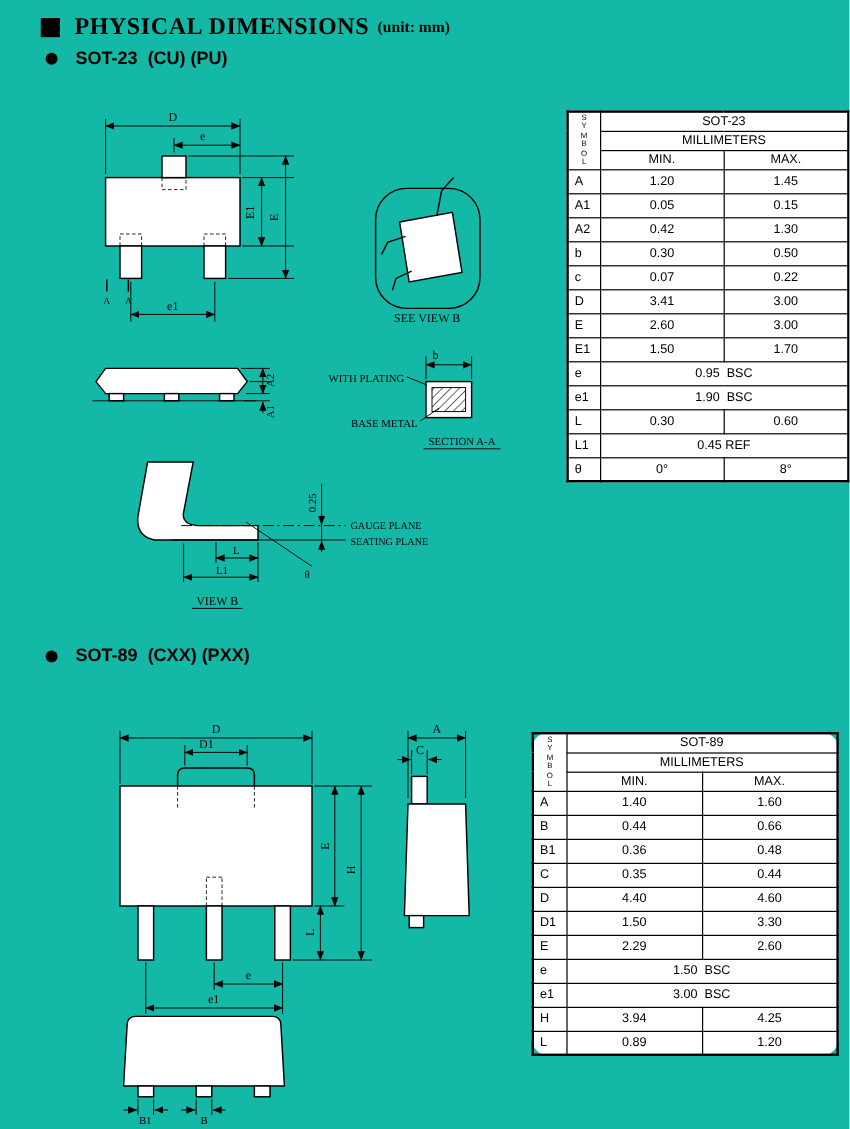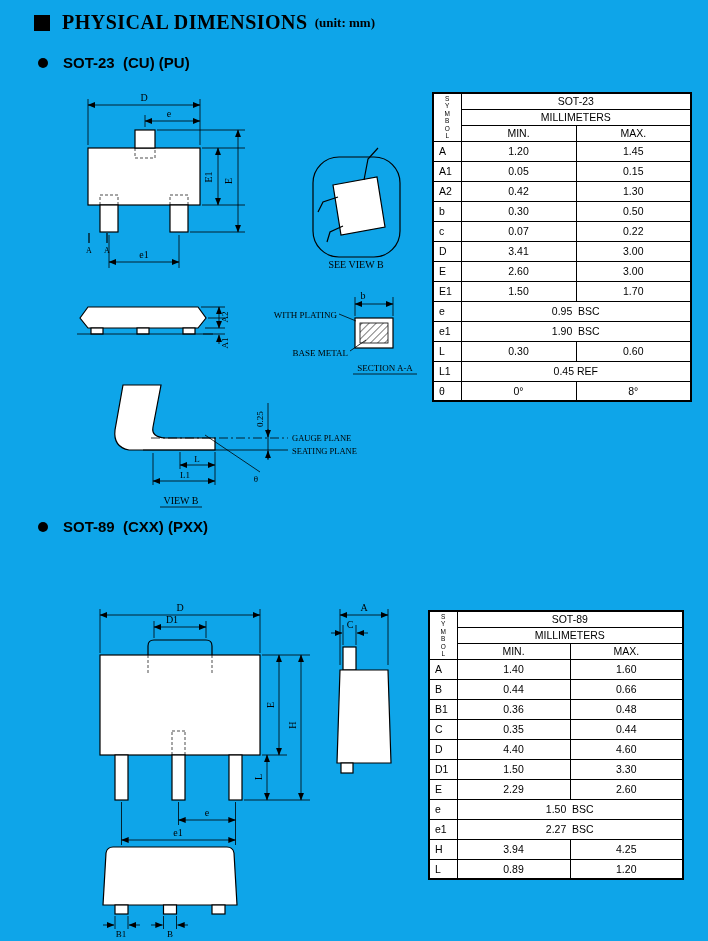--- a/index.html
+++ b/index.html
@@ -1,30 +1,30 @@
 <!DOCTYPE html>
 <html><head>
 <meta charset="utf-8">
 <style>
   * { margin:0; padding:0; box-sizing:border-box; }
   html,body { background:#fff; }
   #page {
-    position:relative; width:708px; height:941px; background:#0ea5e9;
+    position:relative; width:708px; height:941px; background:#14b8a6;
     color:#000; font-family:"Liberation Sans", sans-serif; overflow:hidden;
   }
   
   .doc-header { position:absolute; left:34px; top:11px; display:flex; align-items:center; }
   .sq { width:16px; height:16px; background:#000; margin-right:12px; flex:0 0 auto; }
   .doc-title { font:bold 20px "Liberation Serif", serif; letter-spacing:0.5px; white-space:pre; }
   .doc-unit { font:bold 13px "Liberation Serif", serif; margin-left:7px; white-space:pre; }
   .section-head { position:absolute; display:flex; align-items:center; }
   .dot { width:10px; height:10px; border-radius:50%; background:#000; margin-right:15px; flex:0 0 auto; }
   .section-label { font:bold 15px "Liberation Sans", sans-serif; white-space:pre; }
   
-  .dim-table { position:absolute; border-collapse:collapse; background:#fff; border:2px solid #000; }
+  .dim-table { position:absolute; border-collapse:collapse; background:#fff; border:2px solid #000;margin-left:40px; }
   .dim-table td {
     border:1px solid #000; text-align:center; vertical-align:middle;
     font:10.5px "Liberation Sans", sans-serif; height:20px; padding:0 2px;
   }
   .dim-table tr.hdr td { height:16px; }
   .dim-table td.sym { text-align:left; padding-left:5px; }
   .dim-table td.symhead {
     font-size:6.5px; line-height:7.4px; white-space:pre-line;
     text-align:center; padding:0; width:28px;
   }
@@ -44,21 +44,21 @@
 <body>
 
 <div id="page">
 
   <div class="doc-header">
     <span class="sq"></span>
     <span class="doc-title">PHYSICAL DIMENSIONS</span>
     <span class="doc-unit">(unit: mm)</span>
   </div>
 
-  <div class="section-head" style="left:38px; top:54px;">
+  <div class="section-head" style="left:38px; top:40px;">
     <span class="dot"></span>
     <span class="section-label">SOT-23  (CU) (PU)</span>
   </div>
 
   <svg class="drawing" style="left:55px; top:85px;" width="370" height="435" viewBox="0 0 370 435">
     <defs>
       <marker id="m1" viewBox="0 0 10 10" refX="9" refY="5" markerWidth="8" markerHeight="8" orient="auto-start-reverse" markerUnits="userSpaceOnUse">
         <path d="M0,1.2 L9.5,5 L0,8.8 Z" fill="#000"></path>
       </marker>
       <pattern id="h1" width="5" height="5" patternUnits="userSpaceOnUse" patternTransform="rotate(45)">
@@ -251,21 +251,21 @@
           <td colspan="2" class="span2">0.45 REF</td>
         </tr>
       <tr>
           <td class="sym">θ</td>
           <td>0°</td>
           <td>8°</td>
         </tr>
     </tbody>
   </table>
 
-  <div class="section-head" style="left:38px; top:518px;">
+  <div class="section-head" style="left:38px; top:538px;">
     <span class="dot"></span>
     <span class="section-label">SOT-89  (CXX) (PXX)</span>
   </div>
 
   <svg class="drawing" style="left:55px; top:595px;" width="365" height="346" viewBox="0 0 365 346">
     <defs>
       <marker id="m2" viewBox="0 0 10 10" refX="9" refY="5" markerWidth="8" markerHeight="8" orient="auto-start-reverse" markerUnits="userSpaceOnUse">
         <path d="M0,1.2 L9.5,5 L0,8.8 Z" fill="#000"></path>
       </marker>
     </defs>
@@ -332,21 +332,21 @@
       <line class="dim" x1="85" y1="330" x2="74" y2="330" marker-end="url(#m2)"></line>
       <text class="t9" x="66" y="342" text-anchor="middle">B1</text>
       <line class="dim" x1="108.5" y1="321" x2="108.5" y2="334"></line>
       <line class="dim" x1="121.5" y1="321" x2="121.5" y2="334"></line>
       <line class="dim" x1="96" y1="330" x2="107.5" y2="330" marker-end="url(#m2)"></line>
       <line class="dim" x1="133" y1="330" x2="122.5" y2="330" marker-end="url(#m2)"></line>
       <text class="t9" x="115" y="342" text-anchor="middle">B</text>
     </g>
   </svg>
 
-  <table class="dim-table" style="left:428px; top:610px;">
+  <table class="dim-table" style="left:403px; top:610px;border-radius:15px;">
     <colgroup>
         <col style="width:28px">
         <col style="width:113px">
         <col style="width:113px">
       </colgroup>
     <tbody>
       <tr class="hdr">
         <td rowspan="3" class="symhead">S
 Y
 M
@@ -396,21 +396,21 @@
           <td class="sym">E</td>
           <td>2.29</td>
           <td>2.60</td>
         </tr>
       <tr>
           <td class="sym">e</td>
           <td colspan="2" class="span2">1.50  BSC</td>
         </tr>
       <tr>
           <td class="sym">e1</td>
-          <td colspan="2" class="span2">2.27  BSC</td>
+          <td colspan="2" class="span2">3.00  BSC</td>
         </tr>
       <tr>
           <td class="sym">H</td>
           <td>3.94</td>
           <td>4.25</td>
         </tr>
       <tr>
           <td class="sym">L</td>
           <td>0.89</td>
           <td>1.20</td>

